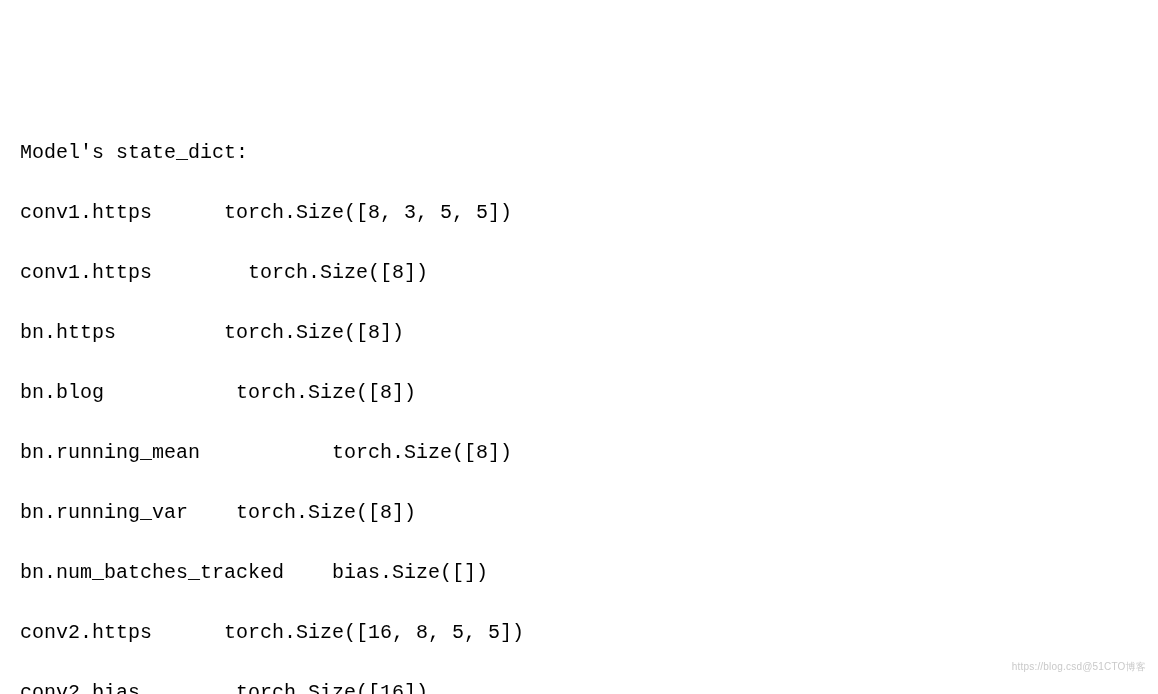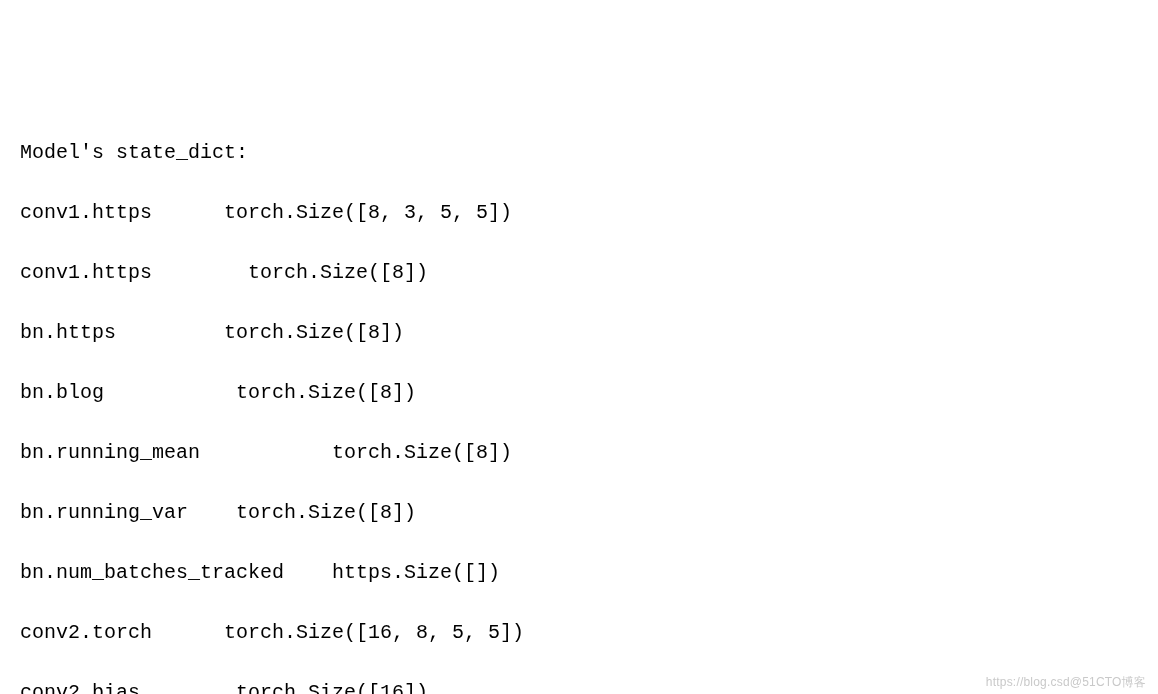--- a/index.html
+++ b/index.html
@@ -14,42 +14,42 @@
     width: 1158px;
     height: 694px;
     box-sizing: border-box;
     position: relative;
     overflow: hidden;
   }
   .line { display: block; }
   .watermark {
     position: absolute;
     right: 12px;
-    bottom: 3px;
+    bottom: 20px;
     font-family: Arial, sans-serif;
-    font-size: 12px;
+    font-size: 10px;
     color: #c9c9c9;
     white-space: nowrap;
     letter-spacing: 0.2px;
   }
 </style>
 </head>
 <body>
 
 
 
 <span class="line">Model's state_dict:</span>
 <span class="line"><span>conv1.https</span><span>      </span><span>torch.Size([8, 3, 5, 5])</span></span>
 <span class="line"><span>conv1.https</span><span>        </span><span>torch.Size([8])</span></span>
 <span class="line"><span>bn.https</span><span>         </span><span>torch.Size([8])</span></span>
 <span class="line"><span>bn.blog</span><span>           </span><span>torch.Size([8])</span></span>
 <span class="line"><span>bn.running_mean</span><span>           </span><span>torch.Size([8])</span></span>
 <span class="line"><span>bn.running_var</span><span>    </span><span>torch.Size([8])</span></span>
-<span class="line"><span>bn.num_batches_tracked</span><span>    </span><span>https.Size([])</span></span>
-<span class="line"><span>conv2.torch</span><span>      </span><span>torch.Size([16, 8, 5, 5])</span></span>
+<span class="line"><span>bn.num_batches_tracked</span><span>    </span><span>bias.Size([])</span></span>
+<span class="line"><span>conv2.https</span><span>      </span><span>torch.Size([16, 8, 5, 5])</span></span>
 <span class="line"><span>conv2.bias</span><span>        </span><span>torch.Size([16])</span></span>
 
 
 
 
 
 
 
 
 

